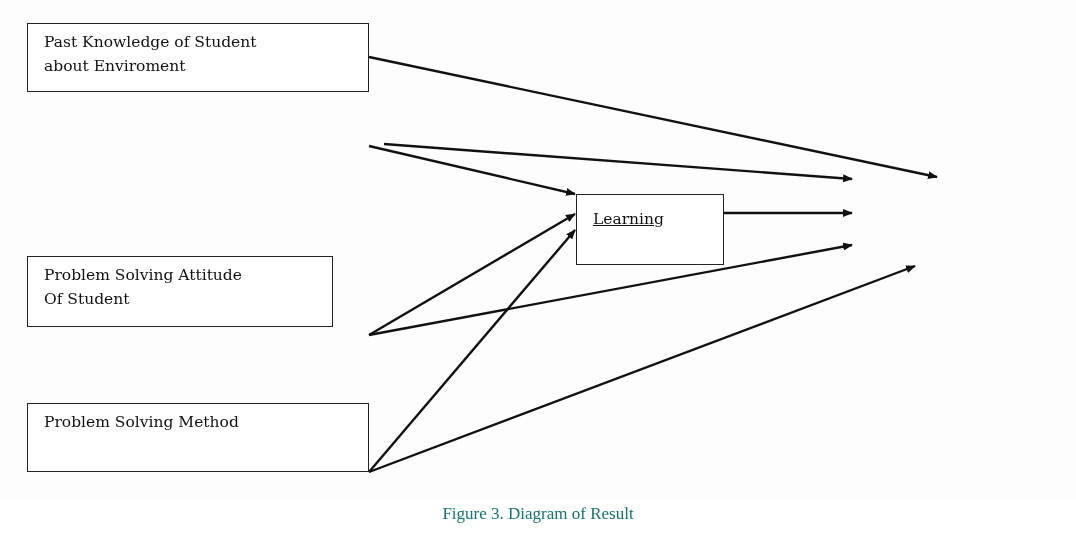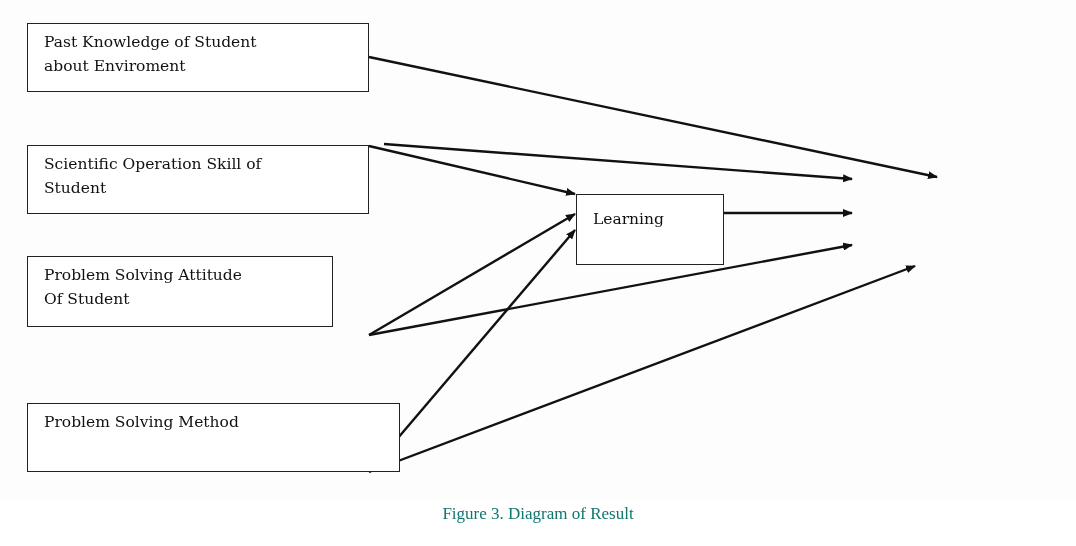--- a/index.html
+++ b/index.html
@@ -44,21 +44,19 @@
       <line x1="369" y1="146" x2="575" y2="194" stroke="#111" stroke-width="2.4" marker-end="url(#ah)"></line>
       <line x1="369" y1="335" x2="575" y2="214" stroke="#111" stroke-width="2.4" marker-end="url(#ah)"></line>
       <line x1="369" y1="335" x2="852" y2="245" stroke="#111" stroke-width="2.4" marker-end="url(#ah)"></line>
       <line x1="369" y1="472" x2="575" y2="230" stroke="#111" stroke-width="2.4" marker-end="url(#ah)"></line>
       <line x1="369" y1="472" x2="915" y2="266" stroke="#111" stroke-width="2.4" marker-end="url(#ah)"></line>
       <line x1="724" y1="213" x2="852" y2="213" stroke="#111" stroke-width="2.4" marker-end="url(#ah)"></line>
     </svg>
 
   <div class="node" id="n-past-knowledge" style="left:27px;top:23px;width:342px;height:69px;">Past Knowledge of  Student
 about Enviroment</div>
-  <div class="node" id="n-scientific-skill" style="left:27px;top:145px;width:342px;height:69px;">Scientific Operation Skill of
-Student</div>
   <div class="node" id="n-problem-attitude" style="left:27px;top:256px;width:306px;height:71px;">Problem Solving Attitude
 Of Student</div>
-  <div class="node" id="n-problem-method" style="left:27px;top:403px;width:373px;height:69px;">Problem Solving Method</div>
-  <div class="node" id="n-learning" style="left:576px;top:194px;width:148px;height:71px;padding-top:12px;">Learning</div>
+  <div class="node" id="n-problem-method" style="left:27px;top:403px;width:342px;height:69px;">Problem Solving Method</div>
+  <div class="node" id="n-learning" style="left:576px;top:194px;width:148px;height:71px;padding-top:12px;text-decoration:underline;">Learning</div>
 
   <div id="caption">Figure 3. Diagram of Result</div>
 </div>
 
 </body></html>

